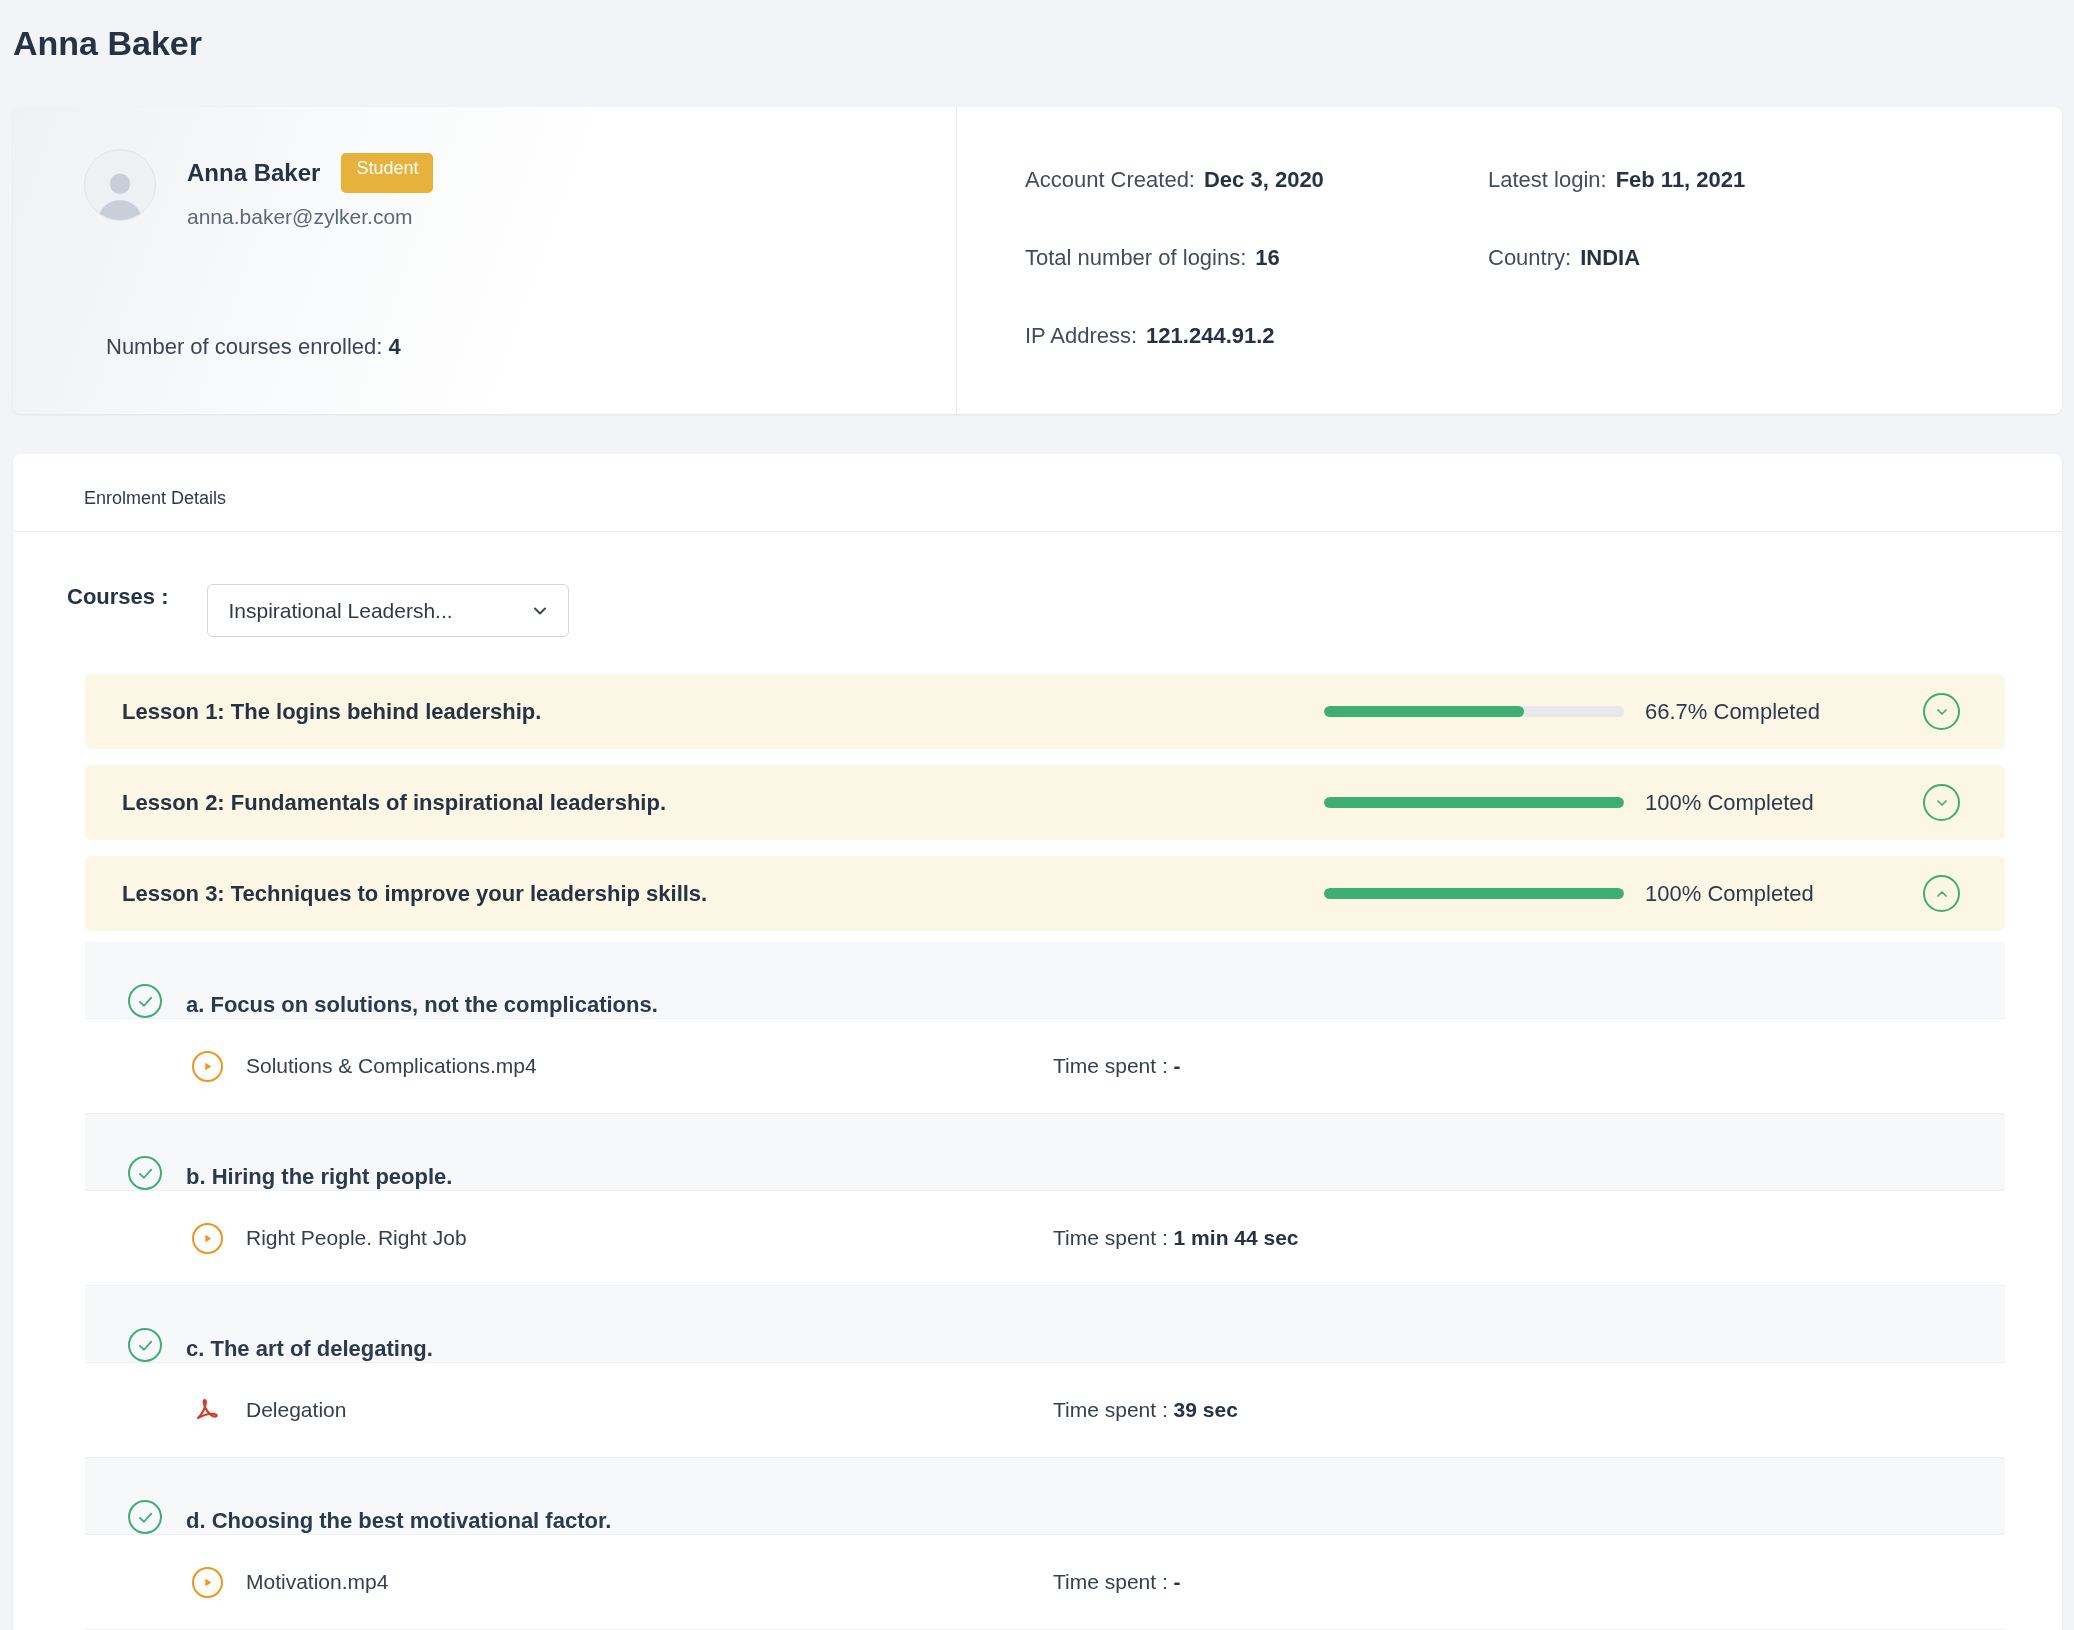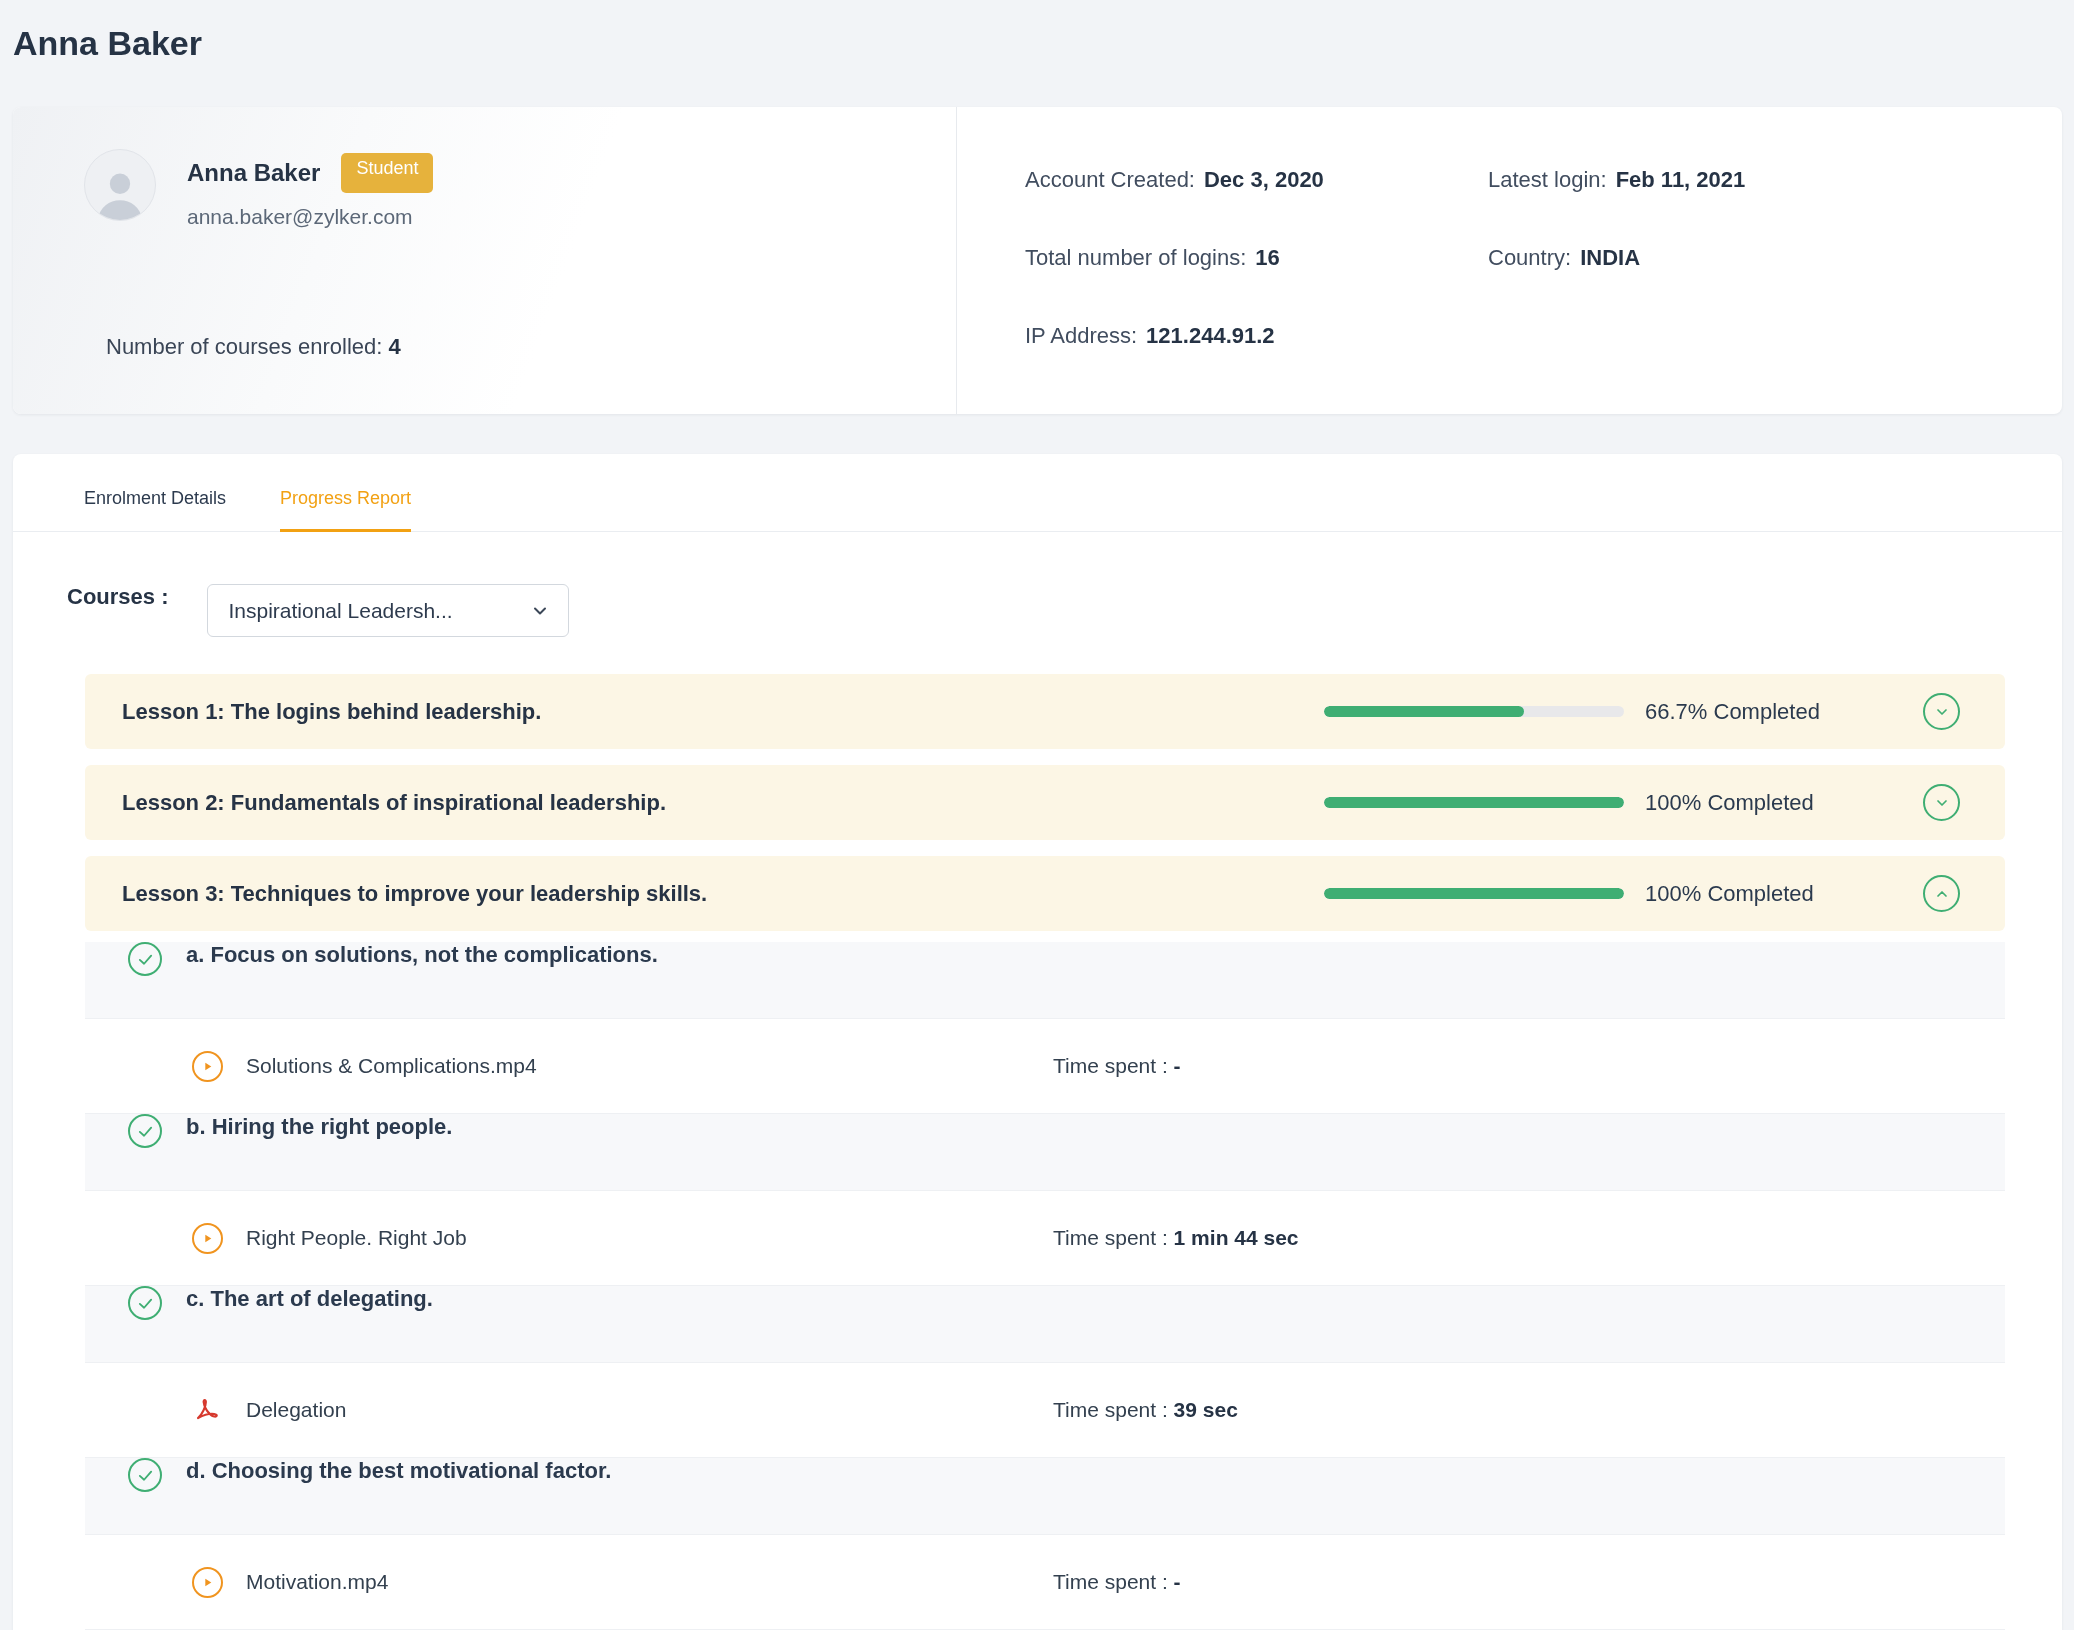--- a/index.html
+++ b/index.html
@@ -145,21 +145,21 @@
     display: flex; align-items: center; justify-content: center;
     cursor: pointer; background: transparent;
   }
   .chev-circle svg { display: block; }
   .chev-up { transform: rotate(180deg); }
 
   .section-row {
     height: 77px;
     margin: 0 57px 0 72px;
     background: #f7f8fa;
-    display: flex; align-items: flex-start;
+    display: flex; align-items: flex-end;
     padding-left: 43px;
     border-bottom: 1px solid #eef0f3;
   }
   .check-circle {
     width: 34px; height: 34px; flex: none;
     border: 2px solid var(--green, #3fae73);
     border-radius: 50%;
     margin-right: 24px;
     display: flex; align-items: center; justify-content: center;
   }
@@ -232,21 +232,20 @@
       <div class="stat">
         <span>IP Address:</span><b>121.244.91.2</b>
       </div>
     </div>
   </section>
 
   <section class="main-card">
 
     <div class="tabbar">
       <div class="tab">Enrolment Details</div>
-      <div class="tab active">Progress Report</div>
     </div>
 
     <div class="courses-row">
       <span class="courses-label">Courses :</span>
       <div class="dropdown">
         <span>Inspirational Leadersh...</span>
         <svg width="20" height="20" viewBox="0 0 24 24" fill="none" stroke="#3c4858" stroke-width="2.4" stroke-linecap="round" stroke-linejoin="round">
           <polyline points="6 9 12 15 18 9"></polyline>
         </svg>
       </div>

